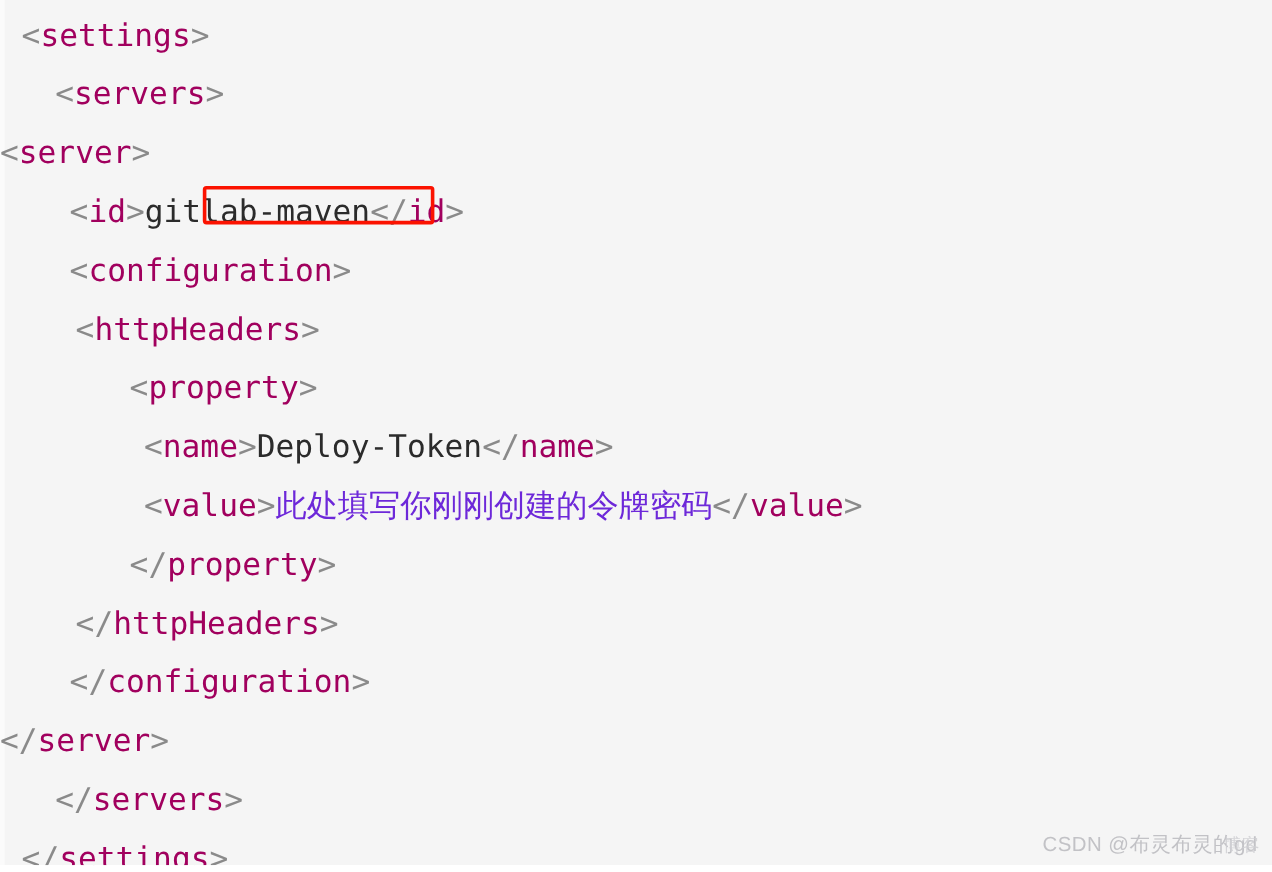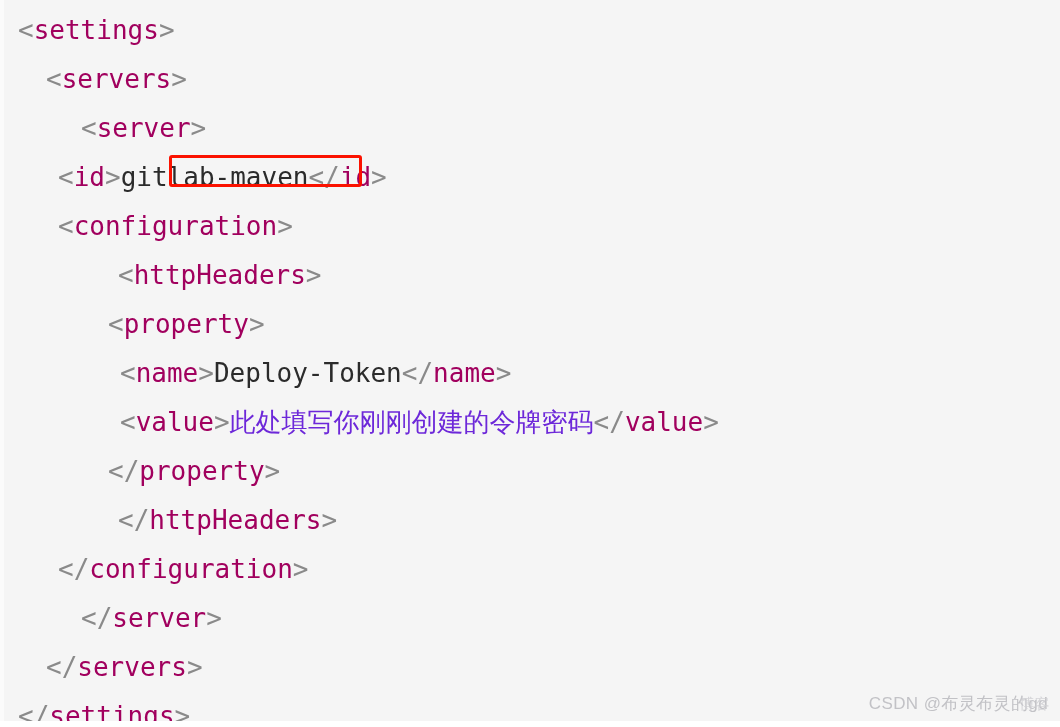--- a/index.html
+++ b/index.html
@@ -39,23 +39,23 @@
     height: 49px;
     line-height: 49px;
     font-size: 26px;
     white-space: pre;
     letter-spacing: 0;
   }
 
   
   .ind-0 { padding-left: 18px; }
   .ind-1 { padding-left: 46px; }
-  .ind-2 { padding-left: 81px; }
+  .ind-2 { }
   .ind-3 { padding-left: 58px; }
-  .ind-4 { padding-left: 118px; }
+  .ind-4 { padding-left: 63px; }
   .ind-5 { padding-left: 108px; }
   .ind-6 { padding-left: 120px; }
 
   .punc  { color: #8a8a8a; }
   .tag   { color: #a1005e; }
   .text  { color: #2b2b2b; }
 
   
   .cjk {
     font-family: "DejaVu Sans", "Liberation Serif", serif;

